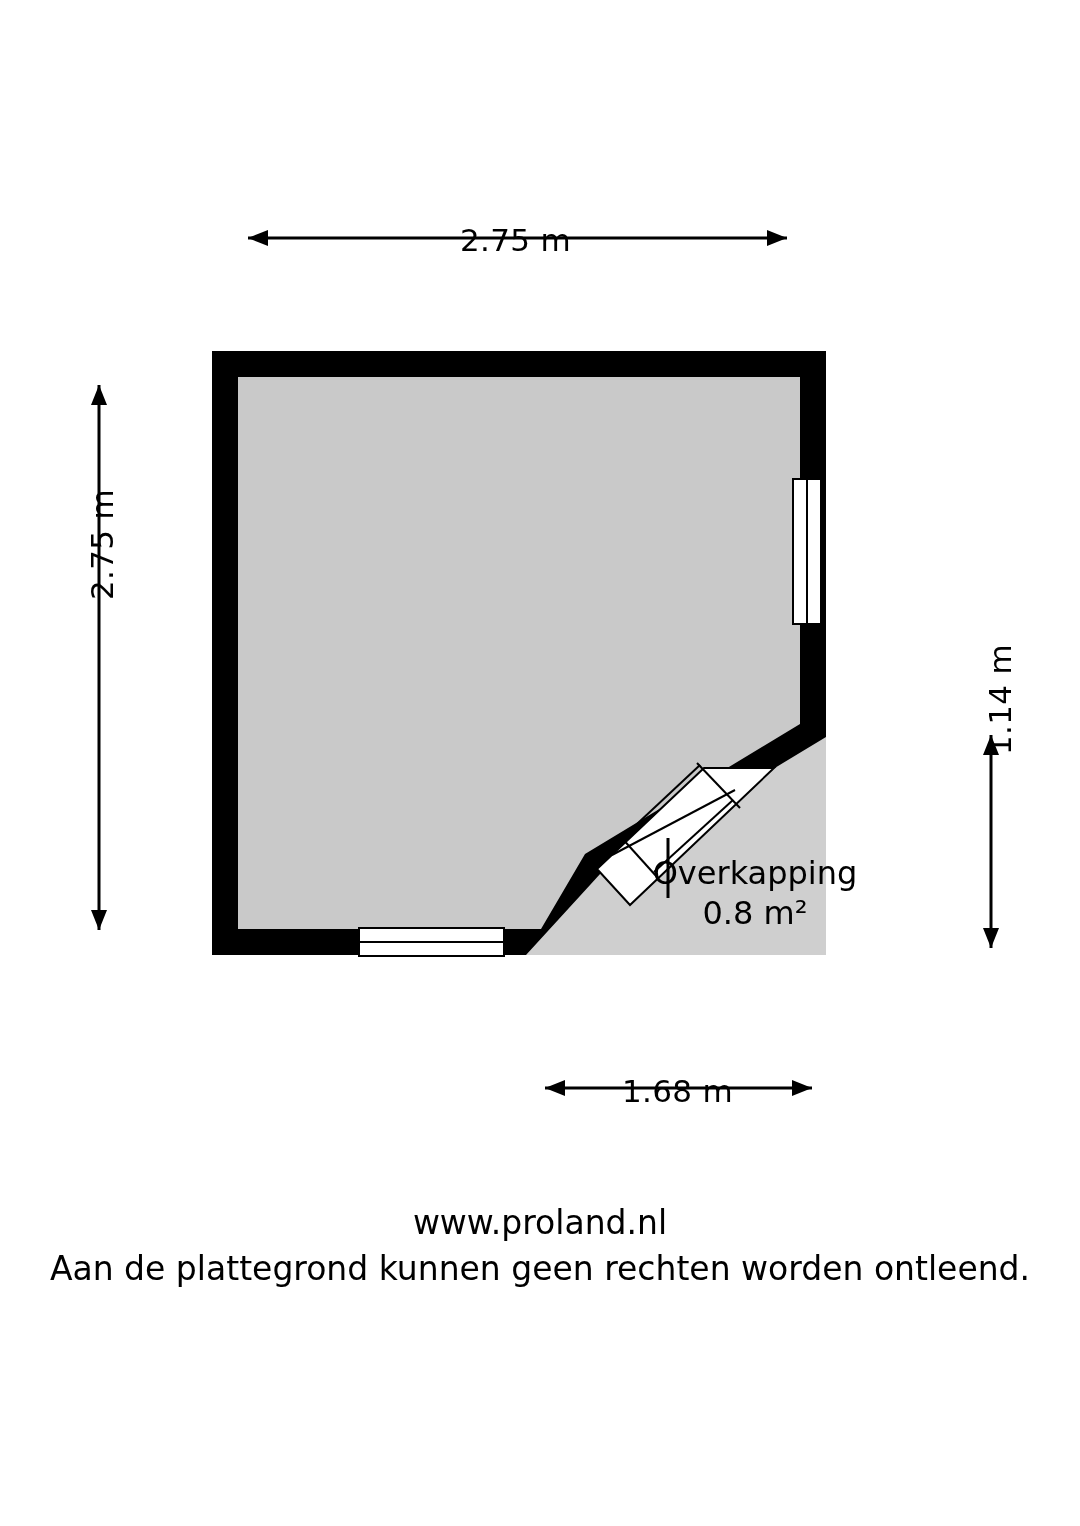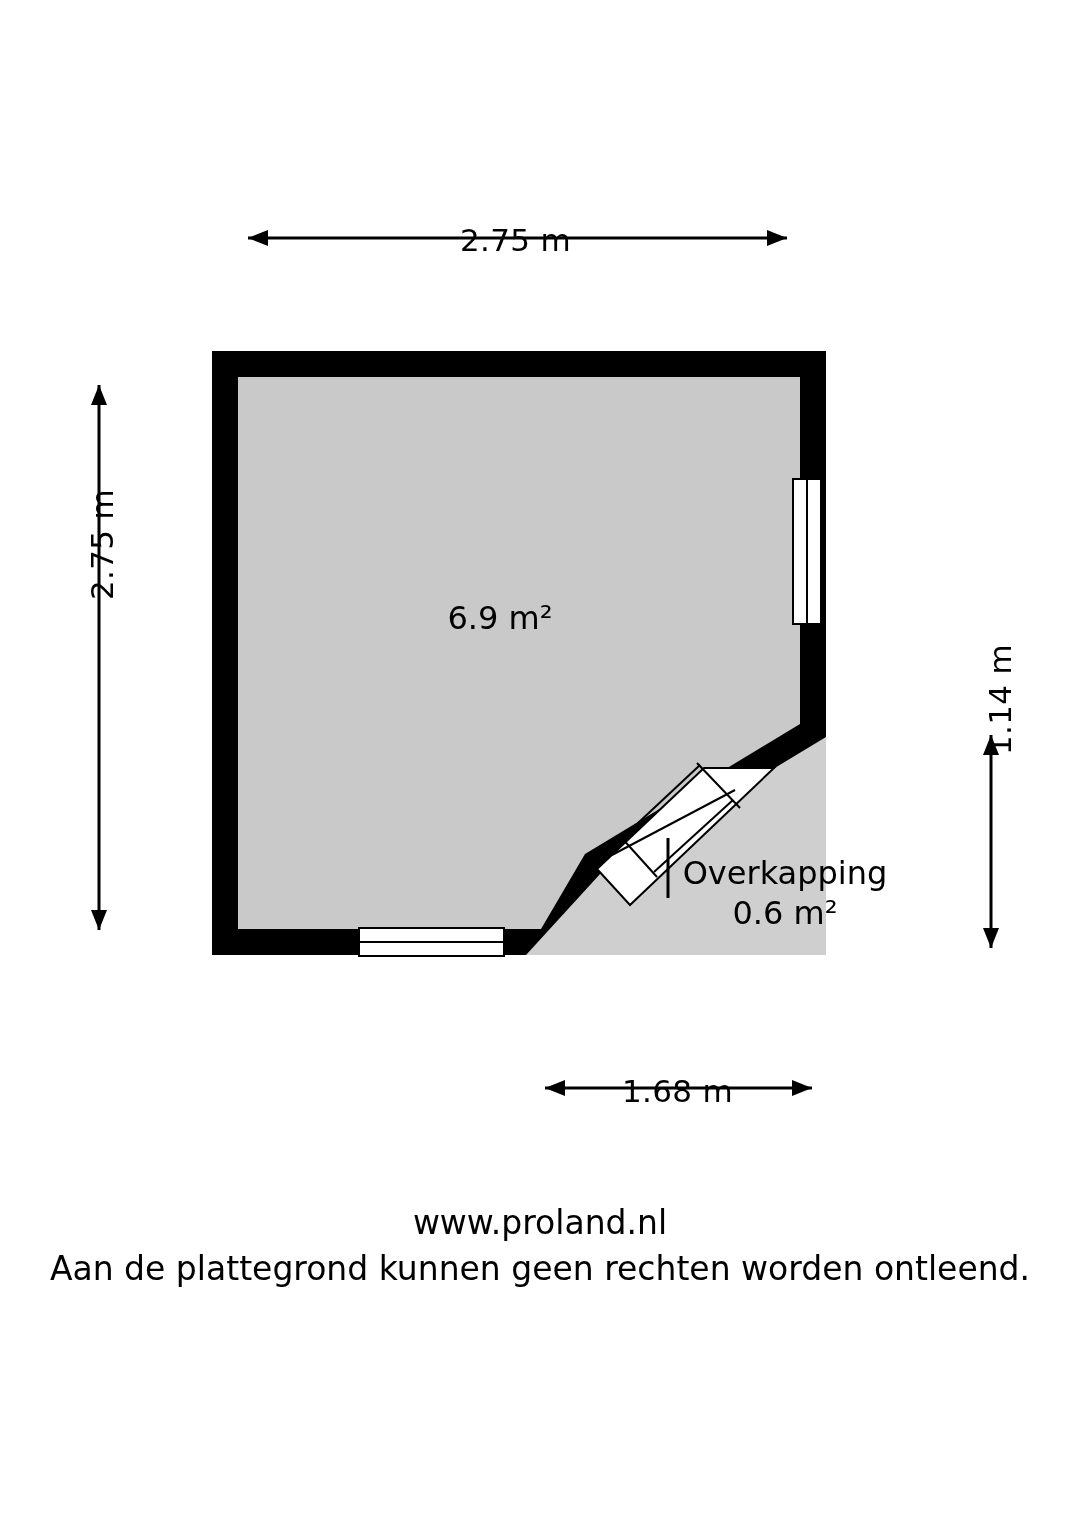--- a/index.html
+++ b/index.html
@@ -65,21 +65,21 @@
   .room-area {
     font-size: 32px;
     line-height: 40px;
   }
   #room-berging {
     left: 330px;
     top: 598px;
     width: 340px;
   }
   #room-overkapping {
-    left: 635px;
+    left: 605px;
     top: 853px;
     width: 300px;
   }
   #disclaimer-block {
     position: absolute;
     left: 0;
     top: 1200px;
     width: 1080px;
     text-align: center;
   }
@@ -151,26 +151,25 @@
     <line x1="668" y1="838" x2="668" y2="898" stroke="#000000" stroke-width="3"></line>
 
   </svg>
 
   <div class="dim-label" id="dim-top-label">2.75 m</div>
   <div class="dim-label" id="dim-left-label">2.75 m</div>
   <div class="dim-label" id="dim-right-label">1.14 m</div>
   <div class="dim-label" id="dim-bottom-label">1.68 m</div>
 
   <div class="room-label" id="room-berging">
-    <div class="room-area">6.9 m²</div>
   </div>
 
   <div class="room-label" id="room-overkapping">
     <div class="room-name">Overkapping</div>
-    <div class="room-area">0.6 m²</div>
+    <div class="room-area">0.8 m²</div>
   </div>
 
   <div id="disclaimer-block">
     <div id="website-text">www.proland.nl</div>
     <div id="disclaimer-text">Aan de plattegrond kunnen geen rechten worden ontleend.</div>
   </div>
 
 </div>
 
 </body></html>

